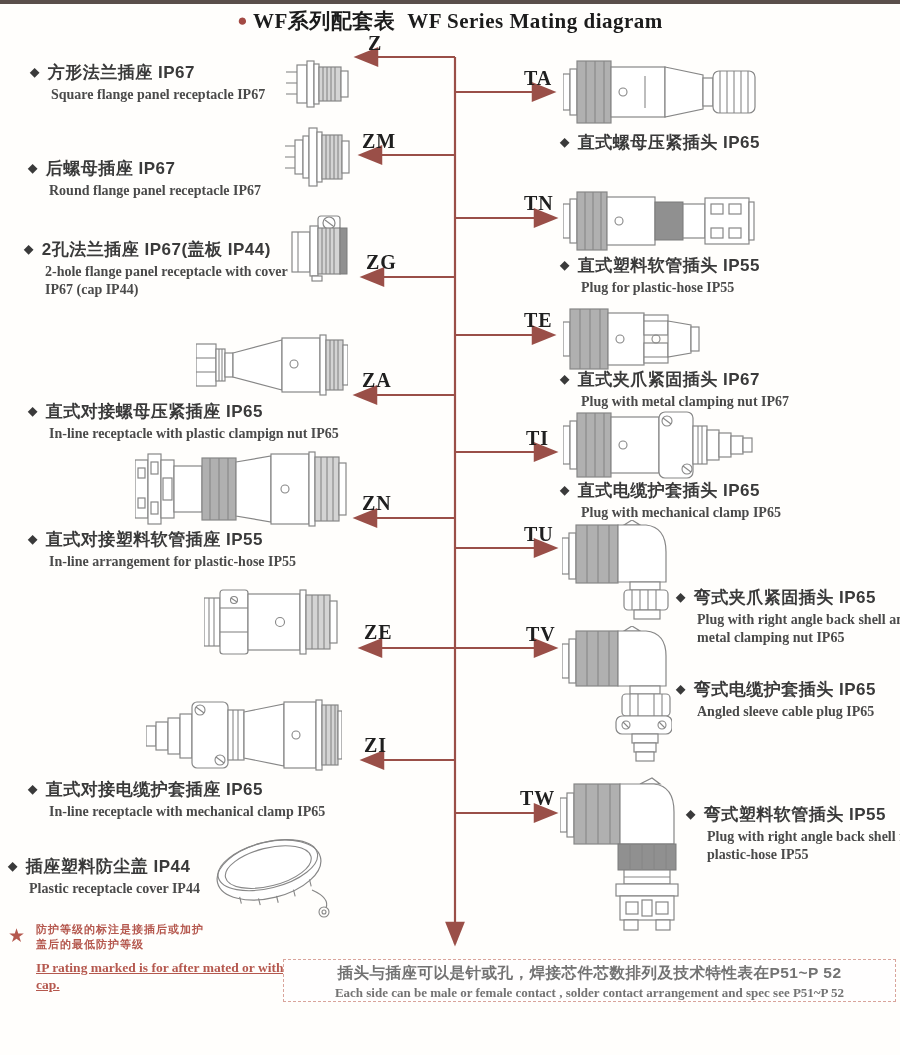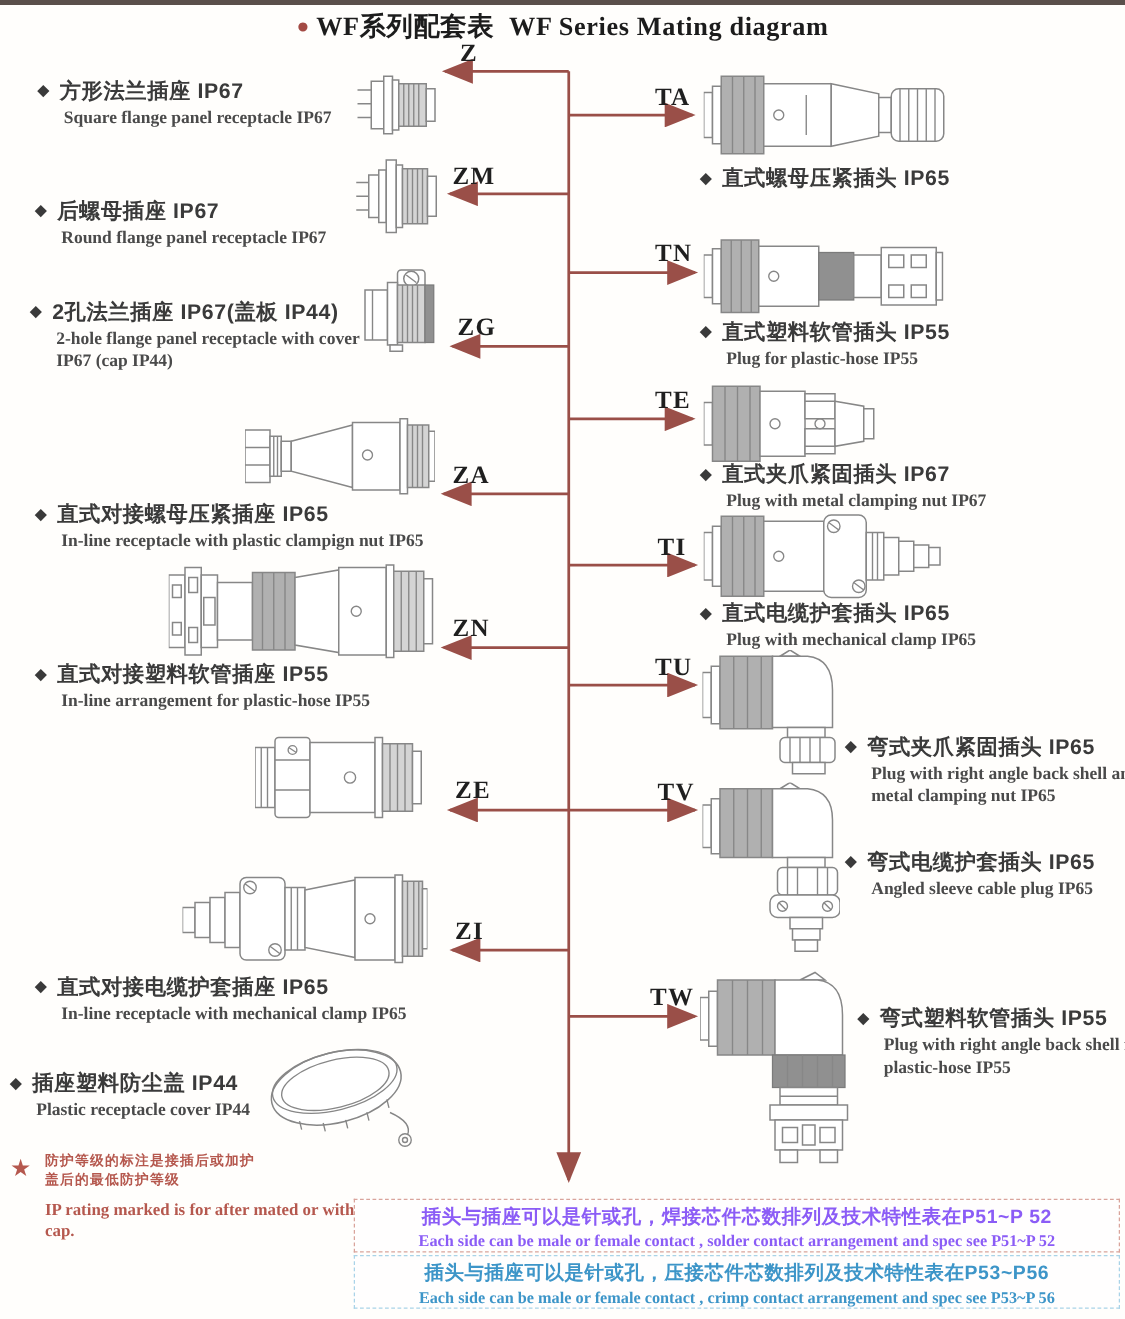--- a/index.html
+++ b/index.html
@@ -13,21 +13,21 @@
   .code{position:absolute;font-family:"Liberation Serif",serif;font-weight:bold;font-size:20px;color:#1f1f1f;letter-spacing:1px;}
   .item{position:absolute;color:#3a3a3a;}
   .item .zh{font-size:17px;font-weight:bold;white-space:nowrap;color:#3a3a3a;letter-spacing:.5px;}
   .item .zh .di{font-size:12px;margin-right:8px;vertical-align:2px;}
   .item .en{font-family:"Liberation Serif",serif;font-weight:bold;font-size:14px;color:#4a4a4a;
             margin:2px 0 0 21px;white-space:nowrap;line-height:1.3;}
   .item .en.w{white-space:normal;}
   .footnote{position:absolute;padding-left:30px;line-height:1.35;}
   .footnote .star{position:absolute;left:2px;top:1px;font-size:19px;}
   .footnote .zh{font-size:11px;font-weight:bold;letter-spacing:1px;}
-  .footnote .en{font-family:"Liberation Serif",serif;font-weight:bold;font-size:13.5px;margin-top:7px;width:272px;line-height:1.3;}
+  .footnote .en{font-family:"Liberation Serif",serif;font-weight:bold;font-size:13.5px;margin-top:7px;width:272px;line-height:1.3;text-decoration:underline;}
   .note{position:absolute;left:283px;width:613px;height:43px;border:1px dashed;box-sizing:border-box;
         text-align:center;padding-top:3px;background:#fffefe;}
   .note .zh{font-size:15.5px;font-weight:bold;letter-spacing:.5px;}
   .note .en{font-family:"Liberation Serif",serif;font-weight:bold;font-size:13px;margin-top:1px;}
   .tree{position:absolute;left:0;top:0;}
   .tree line, .tree path{stroke:#9a4f48;stroke-width:2.2;fill:none;}
   
   .cd{position:absolute;}
   .o{fill:#ffffff;stroke:#878787;stroke-width:1.2;}
   .f{fill:#d4d4d4;stroke:#878787;stroke-width:1.2;}
@@ -439,21 +439,17 @@
       <rect class="o" x="96" y="144" width="14" height="10"></rect>
   </svg>
 
   <div class="footnote" style="left: 6px; top: 922px; width: 300px; color: rgb(181, 88, 78);">
     <span class="star">★</span>
     <div class="zh">防护等级的标注是接插后或加护</div>
     <div class="zh">盖后的最低防护等级</div>
     <div class="en">IP rating marked is for after mated or with cap.</div>
   </div>
 
-  <div class="note" style="top: 959px; color: #8b5cf6; border-color: rgb(217, 164, 155);">
+  <div class="note" style="top: 959px; color: #737373; border-color: rgb(217, 164, 155);">
     <div class="zh">插头与插座可以是针或孔，焊接芯件芯数排列及技术特性表在P51~P 52</div>
     <div class="en">Each side can be male or female contact , solder contact arrangement and spec see  P51~P 52</div>
   </div>
-  <div class="note" style="top: 1004px; color: rgb(61, 149, 200); border-color: rgb(169, 211, 232);">
-    <div class="zh">插头与插座可以是针或孔，压接芯件芯数排列及技术特性表在P53~P56</div>
-    <div class="en">Each side can be male or female contact , crimp contact arrangement and spec see  P53~P 56</div>
-  </div>
 </div>
 
 </body></html>

